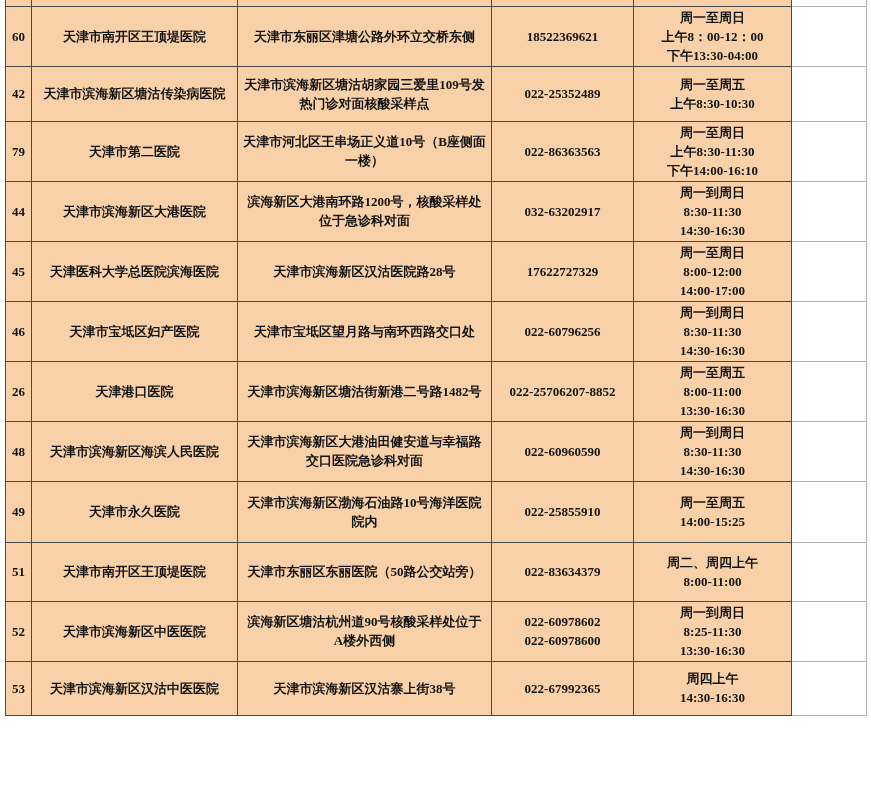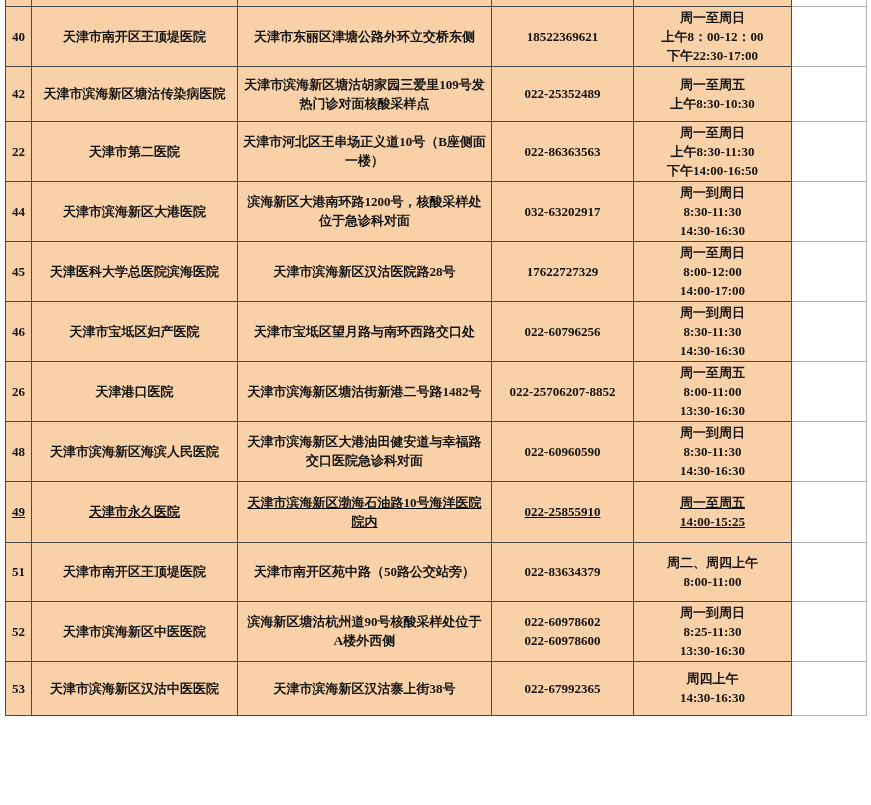--- a/index.html
+++ b/index.html
@@ -63,35 +63,35 @@
         <tr class="partial-top" style="height: 6px;">
           <td class="cell-no"></td>
           <td class="cell-name"></td>
           <td class="cell-addr"></td>
           <td class="cell-phone"></td>
           <td class="cell-hours"></td>
           <td class="cell-blank"></td>
         </tr>
         <tr style="height: 56px;">
           <td class="cell-no">
-            <span class="line">40</span>
+            <span class="line">60</span>
           </td>
           <td class="cell-name">
             <span class="line">天津市南开区王顶堤医院</span>
           </td>
           <td class="cell-addr">
             <span class="line">天津市东丽区津塘公路外环立交桥东侧</span>
           </td>
           <td class="cell-phone">
             <span class="line">18522369621</span>
           </td>
           <td class="cell-hours">
             <span class="line">周一至周日</span>
             <span class="line">上午8：00-12：00</span>
-            <span class="line">下午22:30-17:00</span>
+            <span class="line">下午13:30-04:00</span>
           </td>
           <td class="cell-blank"></td>
         </tr>
         <tr style="height: 55px;">
           <td class="cell-no">
             <span class="line">42</span>
           </td>
           <td class="cell-name">
             <span class="line">天津市滨海新区塘沽传染病医院</span>
           </td>
@@ -102,35 +102,35 @@
             <span class="line">022-25352489</span>
           </td>
           <td class="cell-hours">
             <span class="line">周一至周五</span>
             <span class="line">上午8:30-10:30</span>
           </td>
           <td class="cell-blank"></td>
         </tr>
         <tr style="height: 60px;">
           <td class="cell-no">
-            <span class="line">22</span>
+            <span class="line">79</span>
           </td>
           <td class="cell-name">
             <span class="line">天津市第二医院</span>
           </td>
           <td class="cell-addr">
             <span class="line">天津市河北区王串场正义道10号（B座侧面一楼）</span>
           </td>
           <td class="cell-phone">
             <span class="line">022-86363563</span>
           </td>
           <td class="cell-hours">
             <span class="line">周一至周日</span>
             <span class="line">上午8:30-11:30</span>
-            <span class="line">下午14:00-16:50</span>
+            <span class="line">下午14:00-16:10</span>
           </td>
           <td class="cell-blank"></td>
         </tr>
         <tr style="height: 55px;">
           <td class="cell-no">
             <span class="line">44</span>
           </td>
           <td class="cell-name">
             <span class="line">天津市滨海新区大港医院</span>
           </td>
@@ -220,21 +220,21 @@
           <td class="cell-phone">
             <span class="line">022-60960590</span>
           </td>
           <td class="cell-hours">
             <span class="line">周一到周日</span>
             <span class="line">8:30-11:30</span>
             <span class="line">14:30-16:30</span>
           </td>
           <td class="cell-blank"></td>
         </tr>
-        <tr style="height: 61px; text-decoration: underline;">
+        <tr style="height: 61px;">
           <td class="cell-no">
             <span class="line">49</span>
           </td>
           <td class="cell-name">
             <span class="line">天津市永久医院</span>
           </td>
           <td class="cell-addr">
             <span class="line">天津市滨海新区渤海石油路10号海洋医院院内</span>
           </td>
           <td class="cell-phone">
@@ -247,21 +247,21 @@
           <td class="cell-blank"></td>
         </tr>
         <tr style="height: 59px;">
           <td class="cell-no">
             <span class="line">51</span>
           </td>
           <td class="cell-name">
             <span class="line">天津市南开区王顶堤医院</span>
           </td>
           <td class="cell-addr">
-            <span class="line">天津市南开区苑中路（50路公交站旁）</span>
+            <span class="line">天津市东丽区东丽医院（50路公交站旁）</span>
           </td>
           <td class="cell-phone">
             <span class="line">022-83634379</span>
           </td>
           <td class="cell-hours">
             <span class="line">周二、周四上午</span>
             <span class="line">8:00-11:00</span>
           </td>
           <td class="cell-blank"></td>
         </tr>

